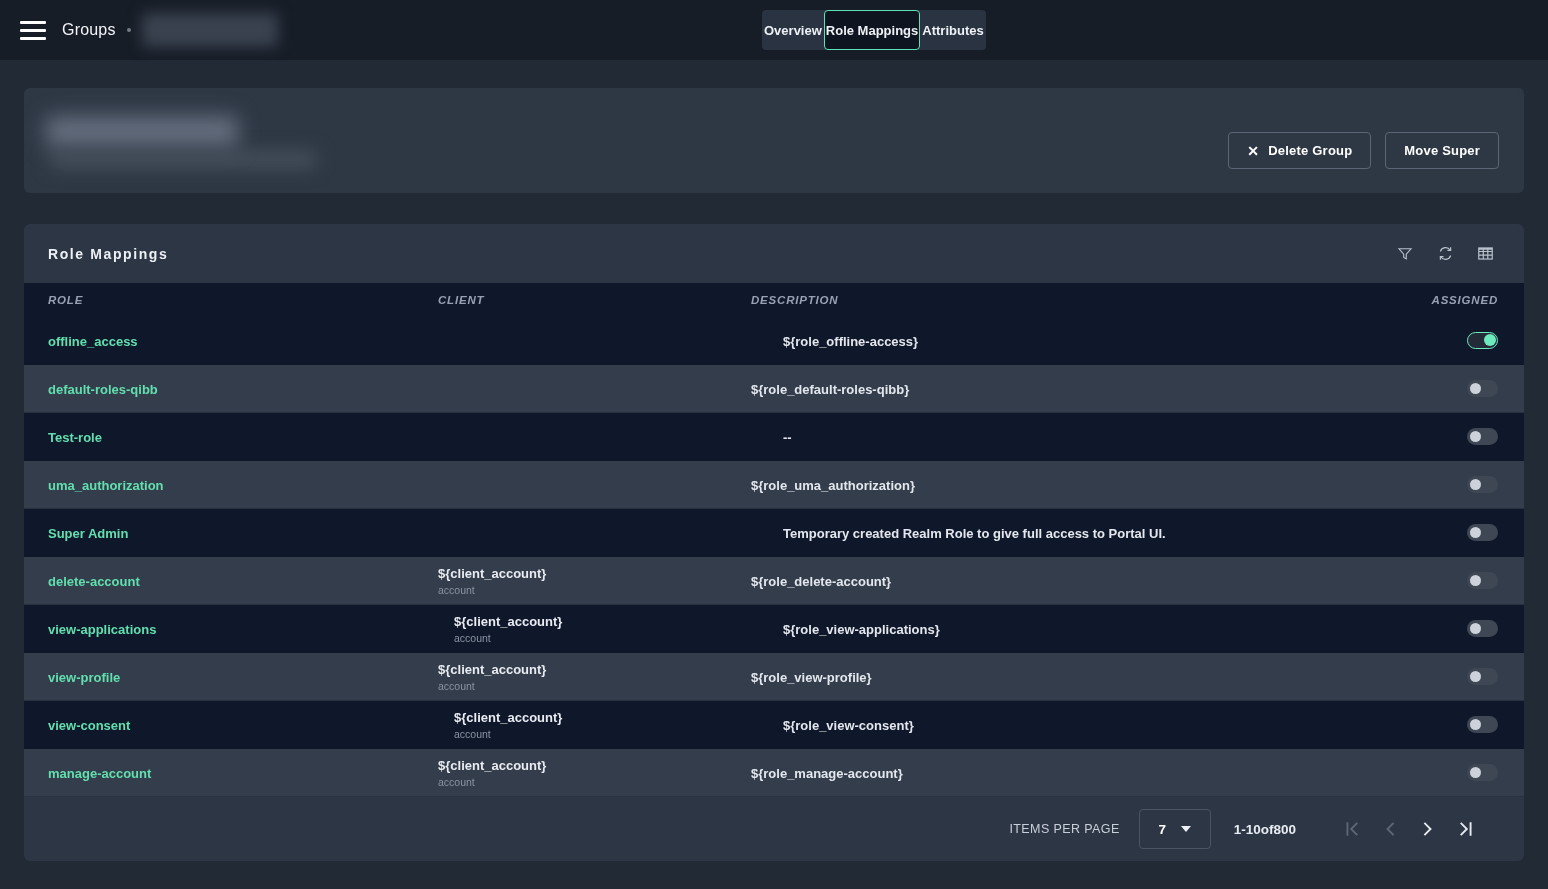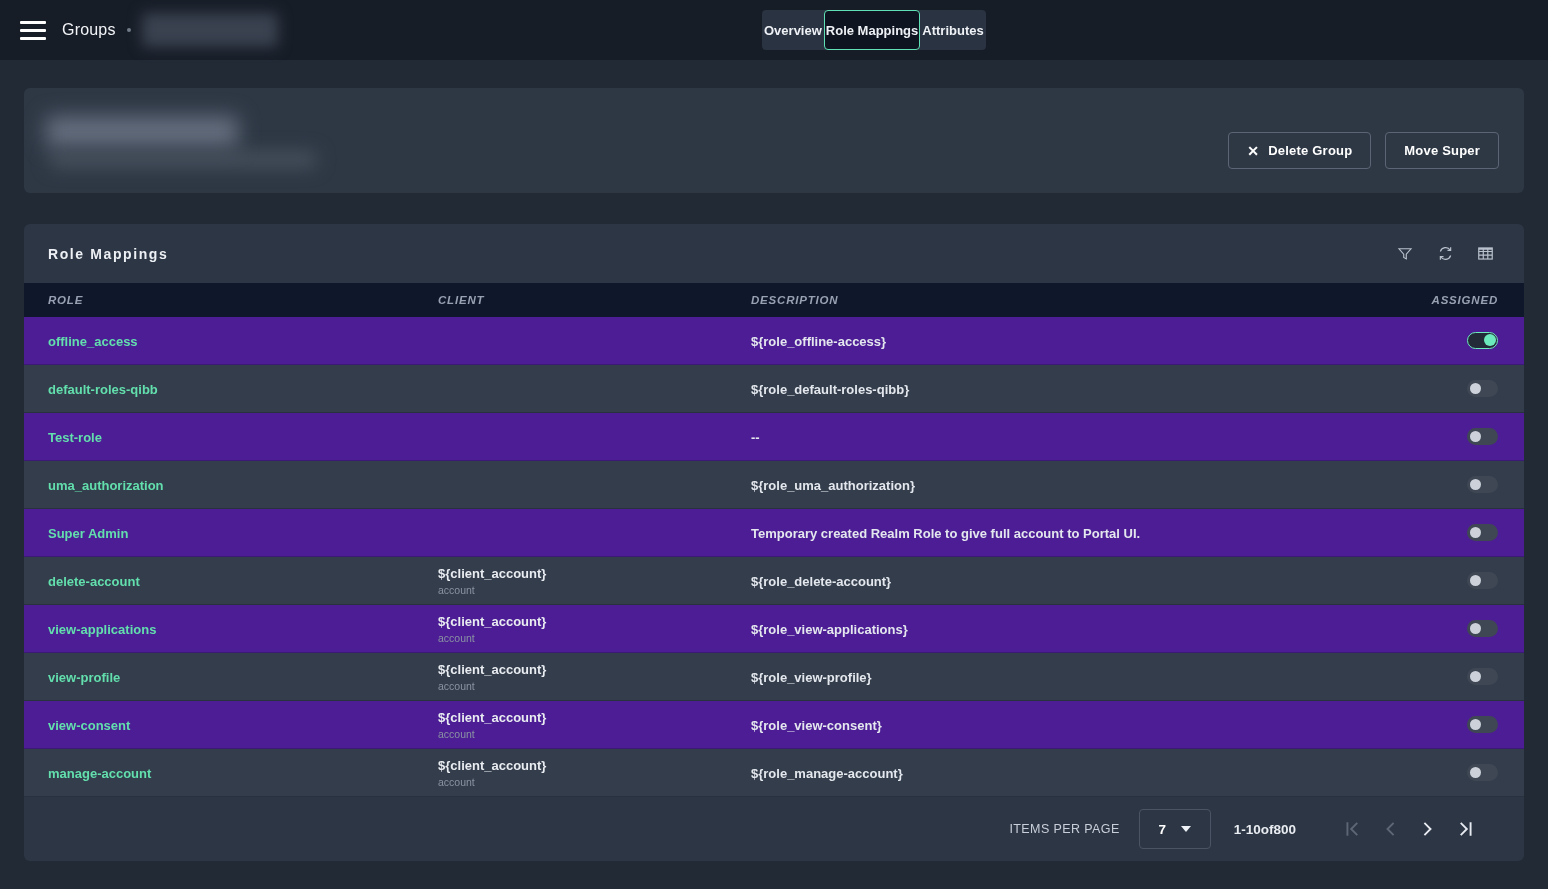--- a/index.html
+++ b/index.html
@@ -71,21 +71,21 @@
   .col-role { width:390px; }
   .col-client { width:313px; }
   .col-desc { flex:1; }
   .col-assigned { width:110px; text-align:right; }
 
   .trow {
     height:48px; display:flex; align-items:center;
     padding:0 26px 0 24px;
     border-bottom:1px solid rgba(16,22,31,.28);
   }
-  .trow.dark  { background:#4c1d95; }
+  .trow.dark  { background:#0f172a;gap:16px; }
   .trow.light { background:#333d4b; }
 
   .role-link { color:#63dfae; font-size:13px; font-weight:700; text-decoration:none; cursor:pointer; }
   .client-main { color:#e9ecf1; font-size:13px; font-weight:700; }
   .client-sub { color:#8b93a2; font-size:10.5px; margin-top:3px; }
   .desc-text { color:#e4e8ee; font-size:13px; font-weight:600; }
 
   .assigned-cell { width:110px; display:flex; justify-content:flex-end; }
   .toggle { width:31px; height:17px; border-radius:10px; position:relative; cursor:pointer; }
   .toggle.off { background:#3f4754; }
@@ -255,21 +255,21 @@
 
       <div class="trow dark">
         <div class="col-role">
           <a class="role-link">Super Admin</a>
         </div>
         <div class="col-client client-wrap" style="visibility: hidden;">
           <div class="client-main"></div>
           <div class="client-sub"></div>
         </div>
         <div class="col-desc">
-          <span class="desc-text">Temporary created Realm Role to give full account to Portal UI.</span>
+          <span class="desc-text">Temporary created Realm Role to give full access to Portal UI.</span>
         </div>
         <div class="assigned-cell">
           <div class="toggle off">
               <div class="knob"></div>
             </div>
         </div>
       </div>
 
       <div class="trow light">
         <div class="col-role">

